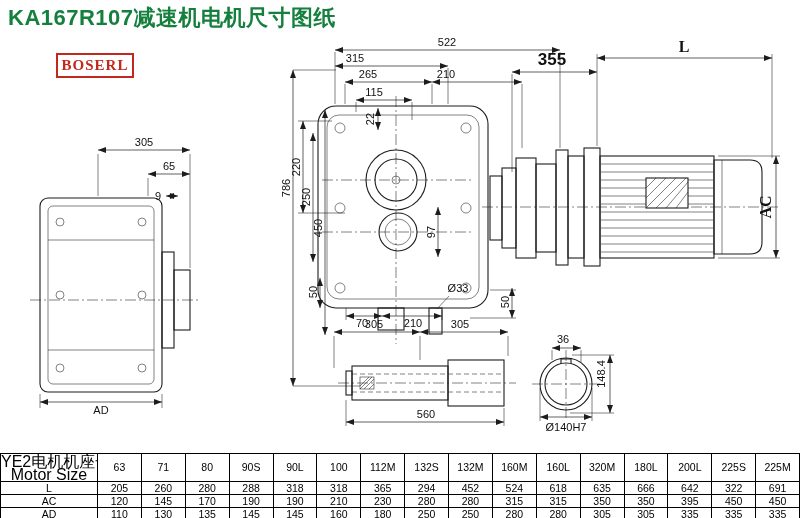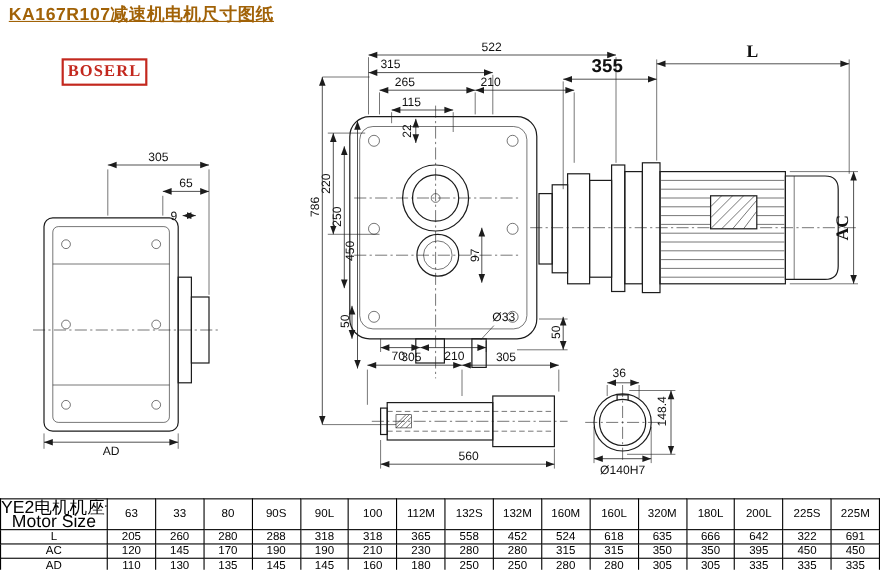--- a/index.html
+++ b/index.html
@@ -1,18 +1,18 @@
 <!DOCTYPE html>
 <html><head>
 <meta charset="utf-8">
 <style>
   * { margin:0; padding:0; box-sizing:border-box; }
   html,body { width:800px; height:518px; }
   body { position:relative; background:#fff; overflow:hidden; font-family:"Liberation Sans",sans-serif; }
-  .title { position:absolute; left:8px; top:3px; font-size:16px; font-weight:bold; color:#a16207; white-space:nowrap; letter-spacing:0.5px;text-decoration:underline; }
+  .title { position:absolute; left:8px; top:3px; font-size:22px; font-weight:bold; color:#15803d; white-space:nowrap; letter-spacing:0.5px; }
   .logo { position:absolute; left:56px; top:53px; width:78px; height:25px; border:2px solid #c3281e; display:flex; align-items:center; justify-content:center; background:#fff; }
   .logo span { font-family:"Liberation Serif",serif; font-weight:bold; font-size:15px; color:#c3281e; letter-spacing:1px;text-align:center; }
   svg.draw { position:absolute; left:0; top:0; }
   .ln  { fill:none; stroke:#1c1c1c; stroke-width:1.1; }
   .lnw { fill:#fff;  stroke:#1c1c1c; stroke-width:1.1; }
   .lt  { fill:none; stroke:#1c1c1c; stroke-width:0.55; }
   .dim { fill:none; stroke:#1c1c1c; stroke-width:0.7; }
   .cl  { fill:none; stroke:#1c1c1c; stroke-width:0.55; stroke-dasharray:11 3 2 3; }
   .hid { fill:none; stroke:#1c1c1c; stroke-width:0.55; stroke-dasharray:5 3; }
   text.d   { font-family:"Liberation Sans",sans-serif; font-size:11px; fill:#111; text-anchor:middle; }
@@ -222,21 +222,21 @@
 </svg>
 
 <table class="dims">
   <tbody>
       <tr class="hdr">
         <th class="c0">
           <div>YE2电机机座号</div>
           <div>Motor Size</div>
         </th>
         <th>63</th>
-        <th>33</th>
+        <th>71</th>
         <th>80</th>
         <th>90S</th>
         <th>90L</th>
         <th>100</th>
         <th>112M</th>
         <th>132S</th>
         <th>132M</th>
         <th>160M</th>
         <th>160L</th>
         <th>320M</th>
@@ -247,21 +247,21 @@
       </tr>
       <tr class="datar">
         <td class="c0">L</td>
         <td>205</td>
         <td>260</td>
         <td>280</td>
         <td>288</td>
         <td>318</td>
         <td>318</td>
         <td>365</td>
-        <td>558</td>
+        <td>294</td>
         <td>452</td>
         <td>524</td>
         <td>618</td>
         <td>635</td>
         <td>666</td>
         <td>642</td>
         <td>322</td>
         <td>691</td>
       </tr>
       <tr class="datar">

